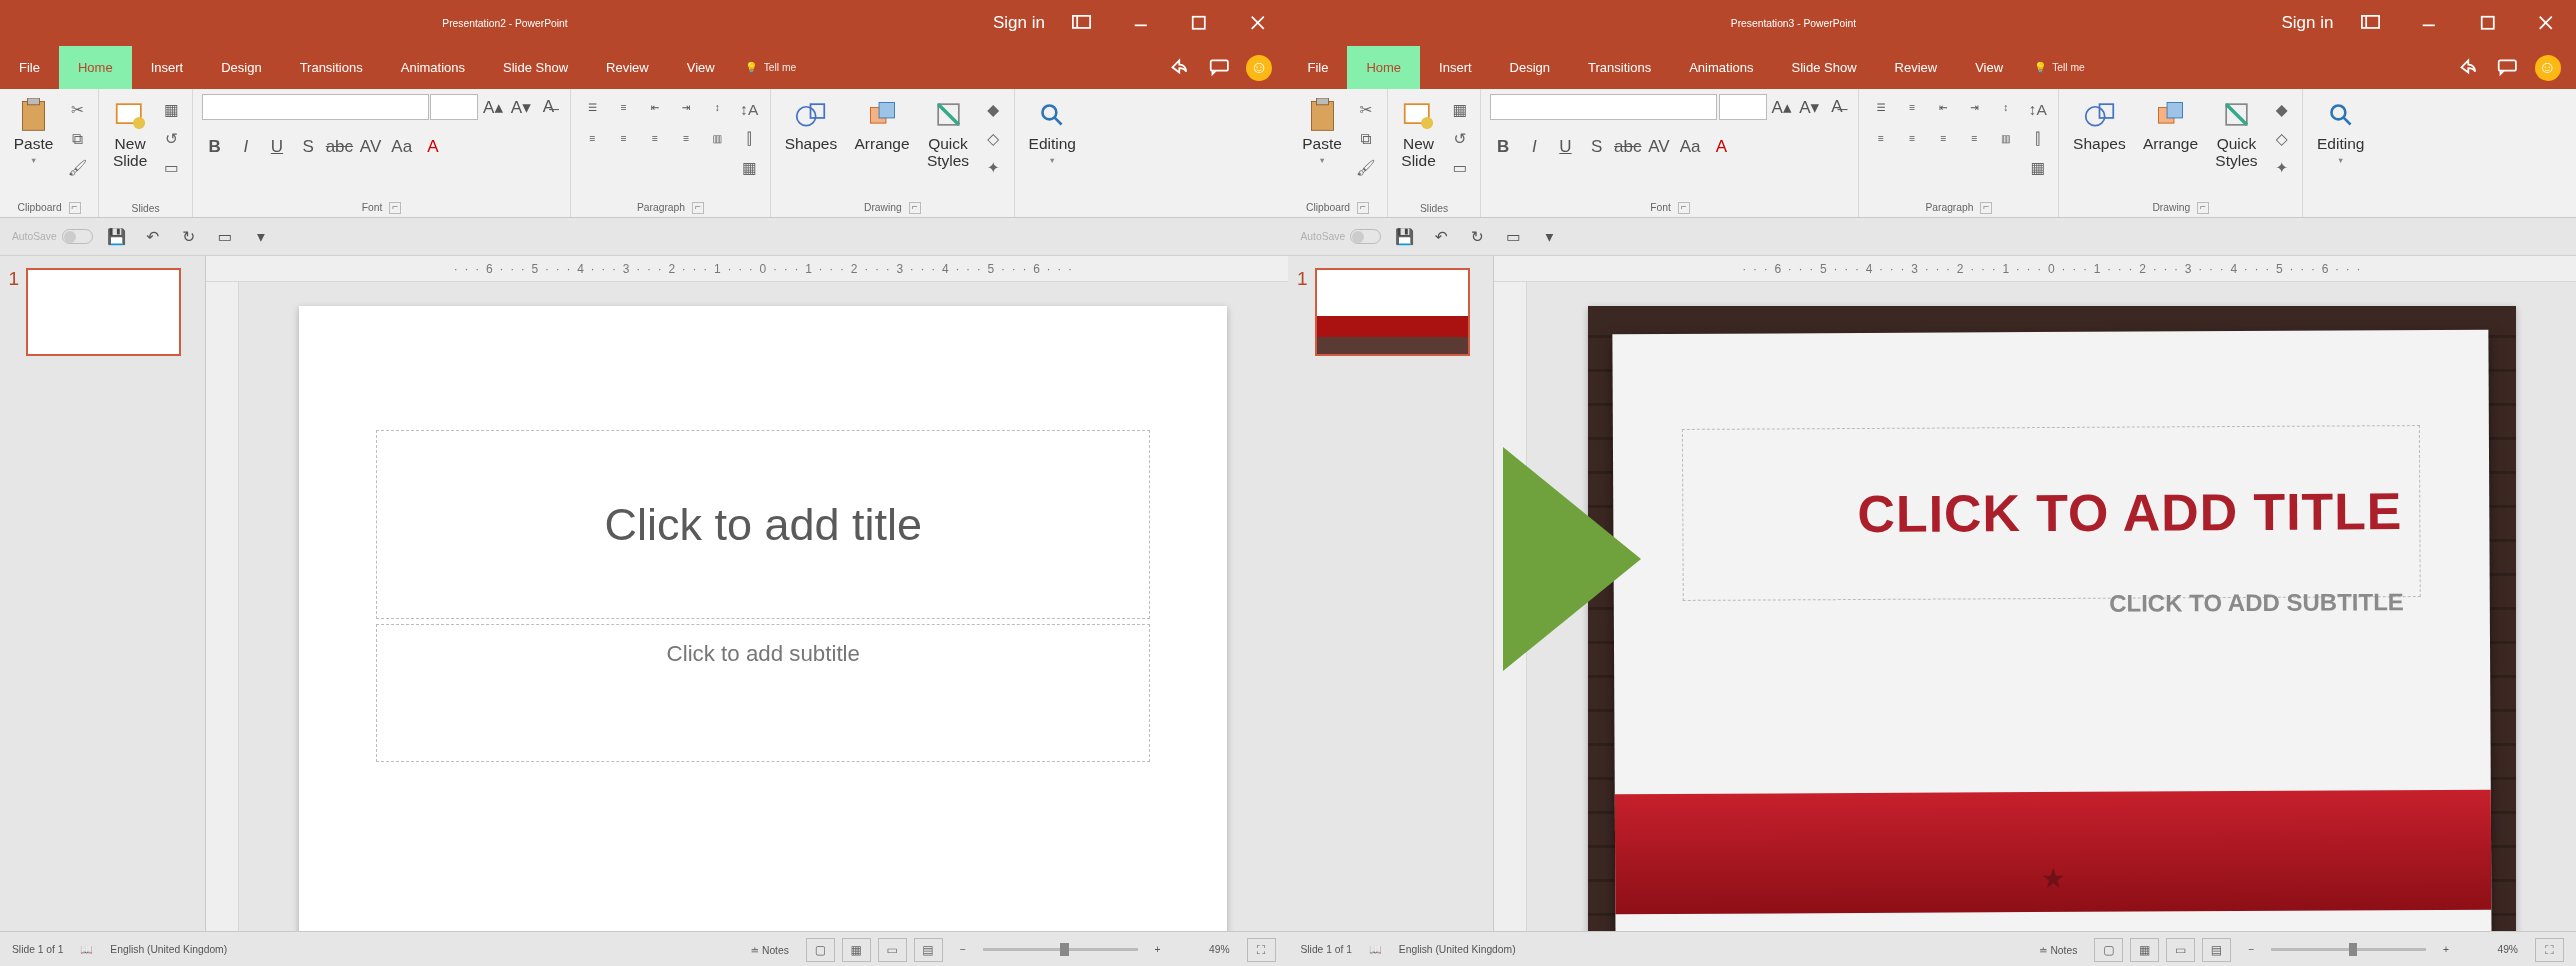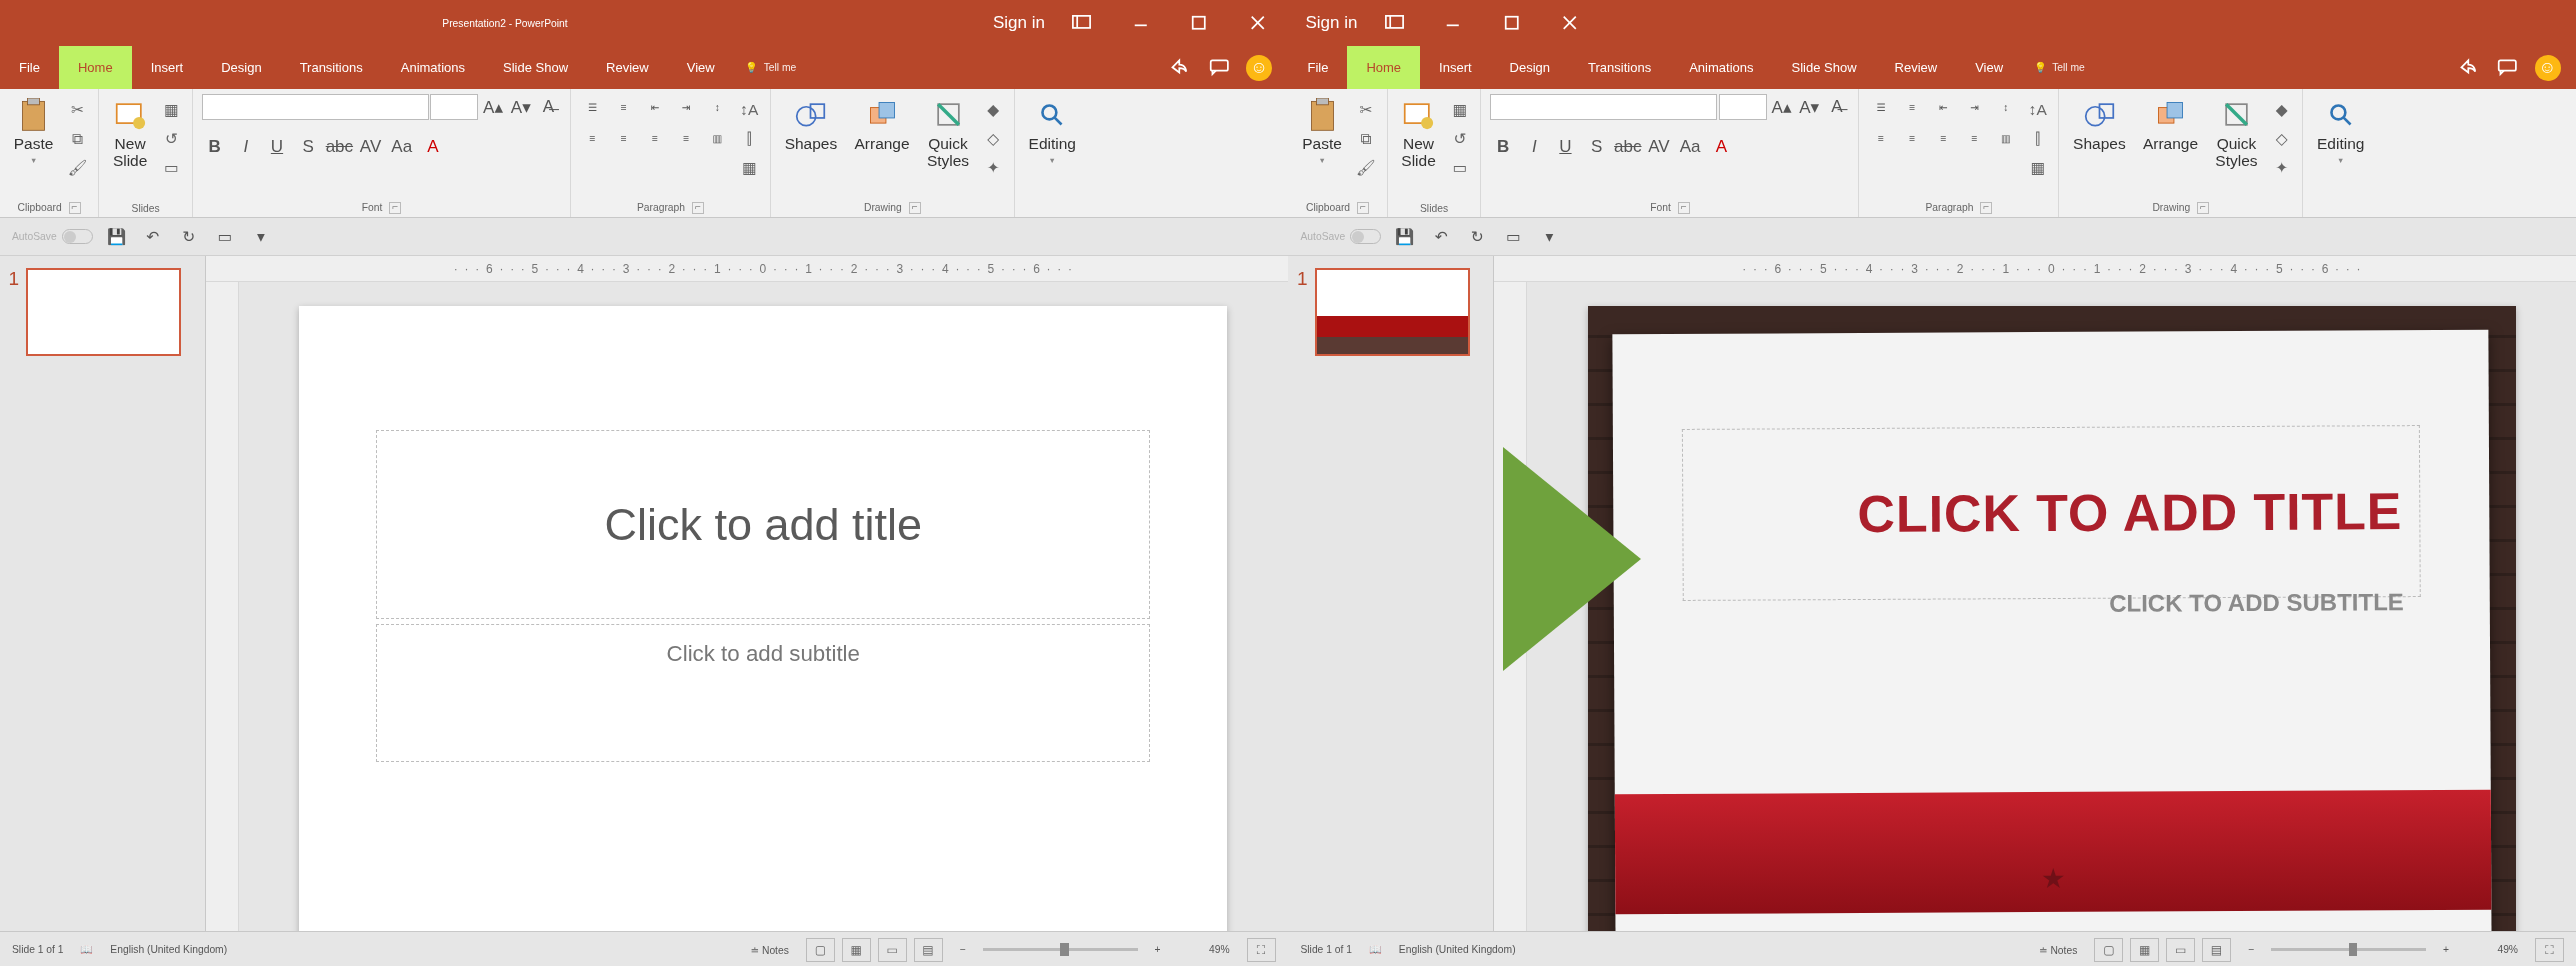--- a/index.html
+++ b/index.html
@@ -8,21 +8,21 @@
 .gap{width:0.9px;background:#000;}
 
 .titlebar{height:46px;background:#b7472a;display:flex;align-items:center;color:#fff;font-size:19px;}
 .titlebar .qat{display:flex;gap:6.9px;padding-left:17px;align-items:center;}
 .titlebar .title-text{flex:1;text-align:center;font-weight:400;}
 .titlebar .right-controls{display:flex;align-items:center;gap:15.5px;padding-right:8.6px;}
 .titlebar .winbtn{width:43px;height:46px;display:flex;align-items:center;justify-content:center;cursor:pointer;}
 .titlebar .winbtn svg{stroke:#fff;}
 .ribbon-tabs{height:43px;background:#b7472a;display:flex;color:#fff;align-items:stretch;}
 .ribbon-tab{padding:0 19px;display:flex;align-items:center;font-size:13px;cursor:pointer;}
-.ribbon-tab.active{background:#bef264;color:#b7472a;font-weight:400;}
+.ribbon-tab.active{background:#86efac;color:#b7472a;font-weight:400;}
 .ribbon-tab.file{font-weight:400;}
 .ribbon-tell{display:flex;align-items:center;gap:5.2px;padding:0 12px;font-size:17px;opacity:.9;}
 .ribbon-share{margin-left:auto;display:flex;align-items:center;gap:13.8px;padding-right:15.5px;}
 .ribbon-share .icon{width:26px;height:26px;display:flex;align-items:center;justify-content:center;}
 
 .ribbon{height:129px;background:#f1f1f1;border-bottom:0.9px solid #c8c8c8;display:flex;}
 .ribbon-group{padding:5.2px 8.6px 3.4px;display:flex;flex-direction:column;align-items:center;justify-content:space-between;border-right:0.9px solid #d8d8d8;}
 .ribbon-group .group-body{display:flex;align-items:flex-start;gap:6.9px;flex:1;}
 .ribbon-group .group-label{font-size:15.5px;color:#666;padding-top:3.4px;display:flex;align-items:center;gap:6.9px;position:relative;}
 .ribbon-group .launcher{font-size:10.3px;color:#888;border:0.9px solid #bbb;width:12px;height:12px;display:flex;align-items:center;justify-content:center;line-height:1;}
@@ -359,20 +359,21 @@
     <span class="zoom-readout">49%</span>
     <span class="vbtn">⛶</span>
   </div>
 </div>
 
 <div class="gap"></div>
 
 <div class="ppt-window">
   <div class="titlebar">
     <div class="qat"></div>
+    <div class="title-text">Presentation3  -  PowerPoint</div>
     <div class="right-controls">
       <span class="signin">Sign in</span>
       <span class="winbtn">
           <svg width="19" height="15.5" fill="none" stroke-width="2" viewBox="0 0 22 18">
             <rect x="1" y="1" width="20" height="14"></rect>
             <line x1="6" y1="1" x2="6" y2="15"></line>
           </svg>
         </span>
       <span class="winbtn">
           <svg width="15.5" height="15.5" fill="none" stroke-width="2" viewBox="0 0 18 18">

